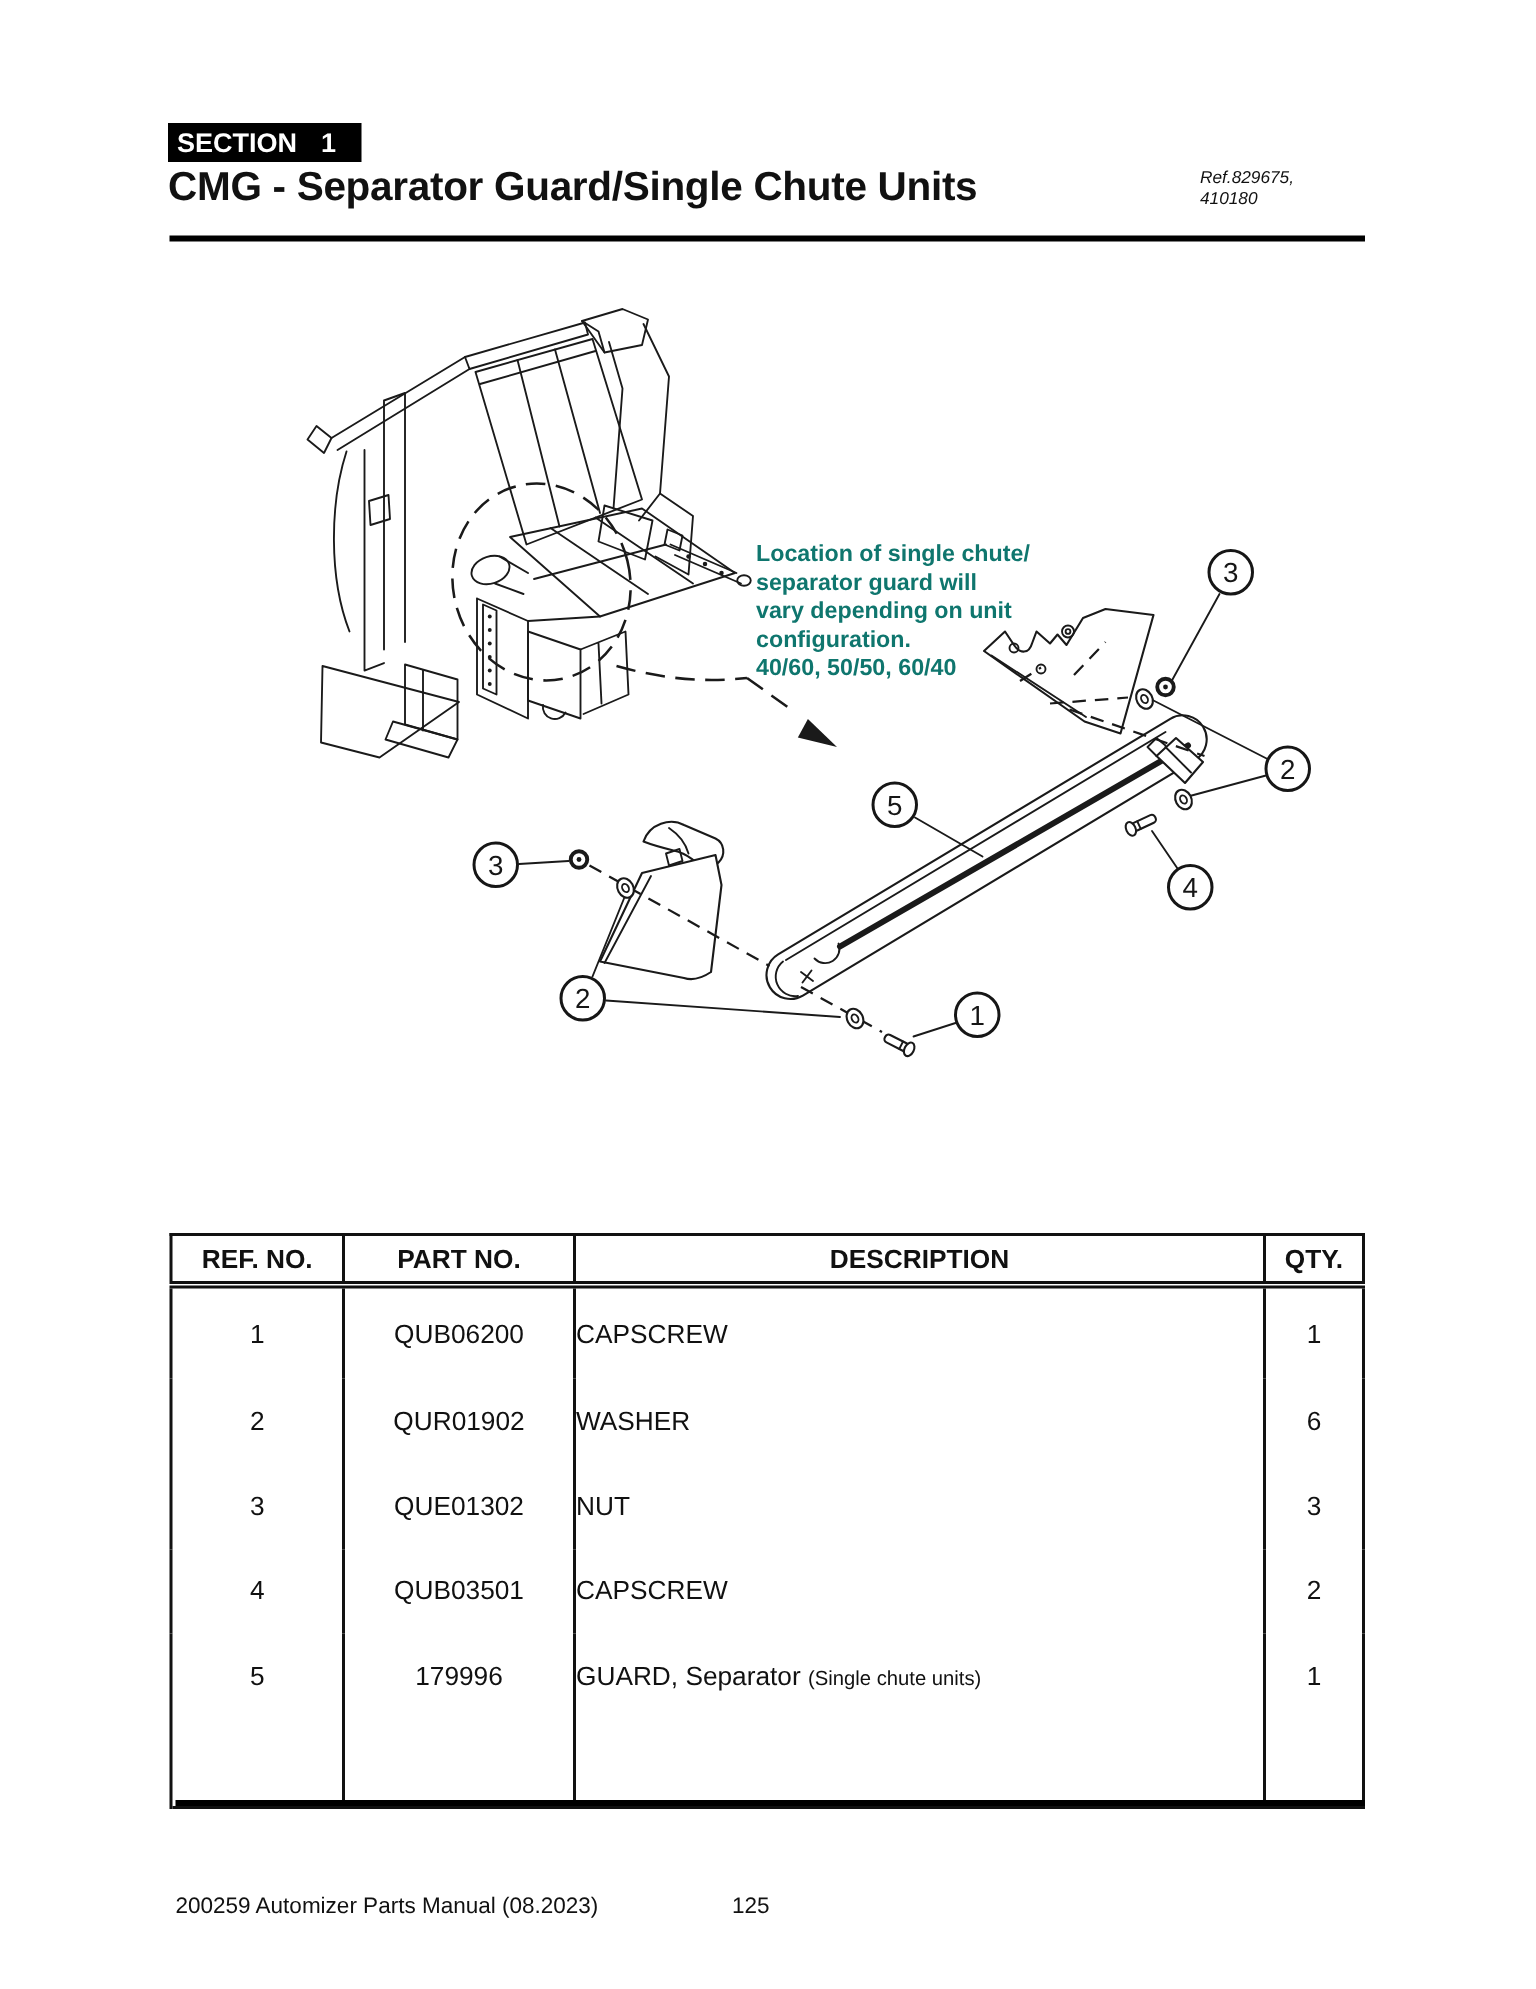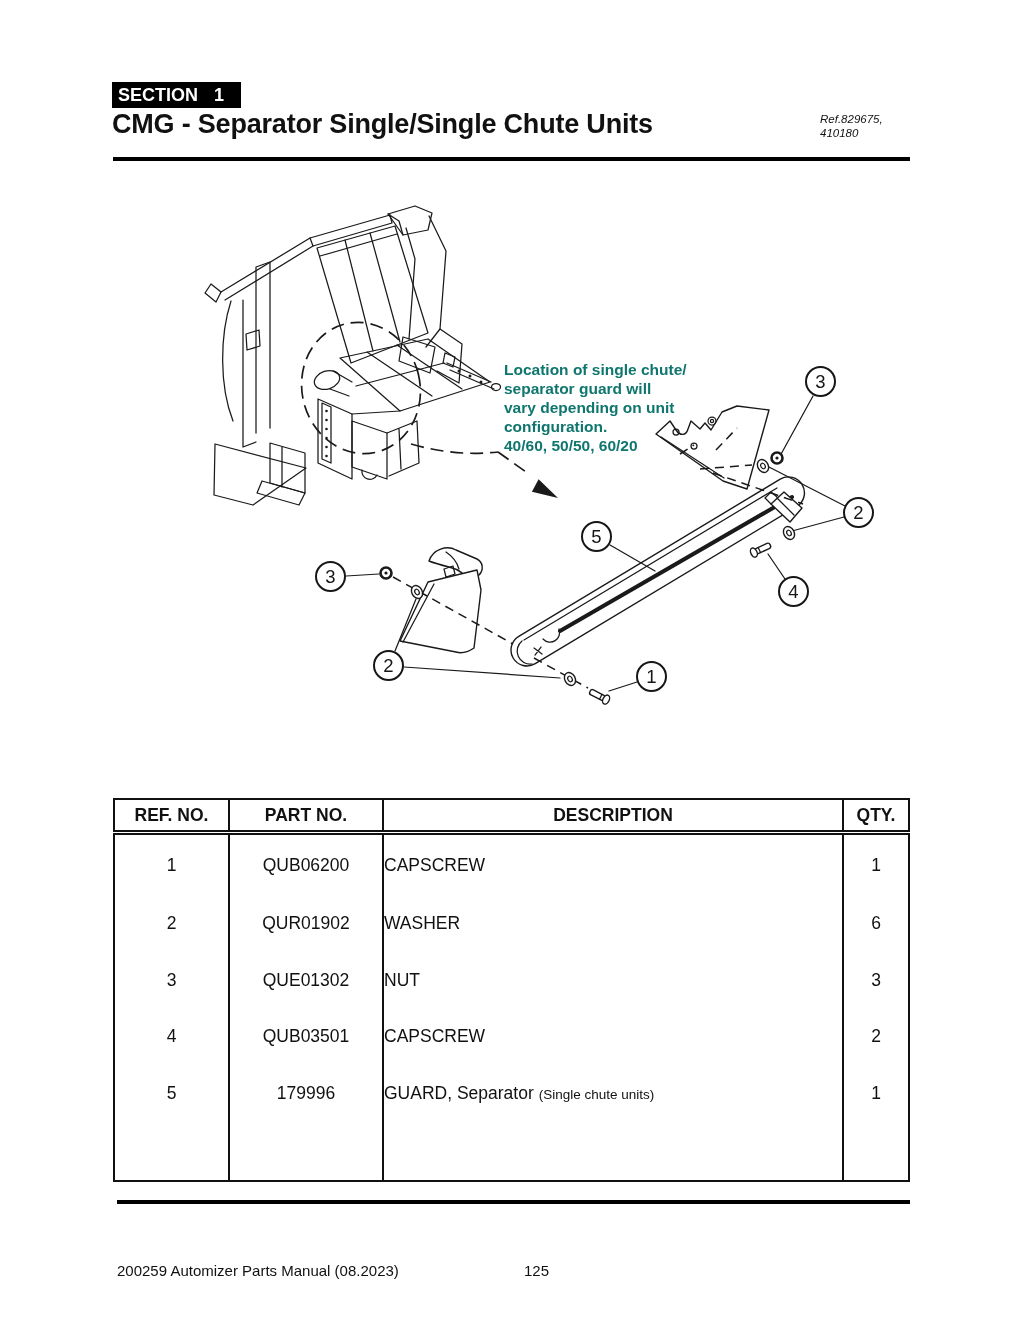--- a/index.html
+++ b/index.html
@@ -8,21 +8,21 @@
     font-family:"Liberation Sans","DejaVu Sans",sans-serif;color:#111;
   }
   .abs{position:absolute;}
   
   #section-box{
     left:112px;top:82px;width:129px;height:26px;background:#000;color:#fff;
     display:flex;align-items:center;justify-content:space-between;
     padding:0 17px 0 6px;box-sizing:border-box;font-weight:bold;font-size:18px;
   }
   #page-title{left:112px;top:109px;font-size:27px;font-weight:bold;letter-spacing:-0.2px;white-space:nowrap;}
-  #ref-block{left:800px;top:112px;font-size:11.5px;font-style:italic;line-height:14px;margin-left:20px;}
+  #ref-block{left:800px;top:112px;font-size:11.5px;font-style:italic;line-height:14px;}
   #title-rule{left:113px;top:157px;width:797px;height:4px;background:#000;}
   
   #diagram-svg{left:0;top:0;width:1024px;height:1326px;}
   #note-block{left:504px;top:360px;font-size:15.5px;line-height:19px;color:#0f766e;font-weight:bold;}
   .callout{
     width:31px;height:31px;border:2.2px solid #161616;border-radius:50%;
     background:#fff;display:flex;align-items:center;justify-content:center;
     font-size:18.5px;color:#161616;box-sizing:border-box;
   }
   #callout-3-top{left:805px;top:366px;}
@@ -34,21 +34,21 @@
   #callout-1{left:636px;top:661px;}
   
   .ln{stroke:#1a1a1a;fill:none;stroke-width:1.25;stroke-linejoin:round;stroke-linecap:round;}
   .lnf{stroke:#1a1a1a;fill:#ffffff;stroke-width:1.4;stroke-linejoin:round;}
   .thick{stroke:#1a1a1a;stroke-width:4;fill:none;stroke-linecap:round;}
   .dsh{stroke:#1a1a1a;fill:none;stroke-width:1.5;stroke-dasharray:9 6;}
   .dshL{stroke:#1a1a1a;fill:none;stroke-width:1.7;stroke-dasharray:13 7;}
   .solidblk{fill:#1a1a1a;stroke:none;}
   
   #parts-table{
-    left:113px;top:798px;width:795px;height:384px;
+    left:113px;top:822px;width:795px;height:384px;
     border-collapse:collapse;table-layout:fixed;background:#fff;
   }
   #parts-table, #parts-table td, #parts-table th{border:2px solid #111;}
   #parts-table{border-width:2.5px;}
   #parts-table th{
     height:30px;font-size:17.5px;font-weight:bold;text-align:center;
     border-bottom:5px double #111;padding:0;
   }
   #parts-table td{
     font-size:17.5px;padding:0;height:23px;vertical-align:middle;
@@ -56,30 +56,30 @@
   }
   td.c-ref{text-align:center;}
   td.c-part{text-align:center;padding-left:15px;}
   td.c-desc{text-align:left;padding-left:10px;white-space:nowrap;margin-top:15px;}
   td.c-qty{text-align:center;}
   .desc-note{font-size:13.5px;}
   tr.filler td{height:auto;}
   
   #bottom-rule{left:117px;top:1200px;width:793px;height:4px;background:#000;}
   #footer-left{left:117px;top:1262px;font-size:15px;}
-  #footer-page{left:524px;top:1262px;font-size:15px;}
+  #footer-page{left:488px;top:1262px;font-size:15px;}
 </style>
 </head>
 <body>
 
 <div class="abs" id="section-box">
   <span>SECTION</span>
   <span>1</span>
 </div>
-<div class="abs" id="page-title">CMG - Separator Single/Single Chute Units</div>
+<div class="abs" id="page-title">CMG - Separator Guard/Single Chute Units</div>
 <div class="abs" id="ref-block">
   <div>Ref.829675,</div>
   <div>410180</div>
 </div>
 <div class="abs" id="title-rule"></div>
 
 <svg class="abs" id="diagram-svg" viewBox="0 0 1024 1326" xmlns="http://www.w3.org/2000/svg">
 
   <g>
 
@@ -234,21 +234,21 @@
     <ellipse cx="1" cy="0" rx="3.1" ry="4.8" class="lnf"></ellipse>
     <line x1="7" y1="-2.8" x2="7" y2="2.8" class="ln"></line>
   </g>
 </svg>
 
 <div class="abs" id="note-block">
   <div>Location of single chute/</div>
   <div>separator guard will</div>
   <div>vary depending on unit</div>
   <div>configuration.</div>
-  <div>40/60, 50/50, 60/20</div>
+  <div>40/60, 50/50, 60/40</div>
 </div>
 
 <div class="abs callout" id="callout-3-top">3</div>
 <div class="abs callout" id="callout-2-right">2</div>
 <div class="abs callout" id="callout-5">5</div>
 <div class="abs callout" id="callout-4">4</div>
 <div class="abs callout" id="callout-3-left">3</div>
 <div class="abs callout" id="callout-2-left">2</div>
 <div class="abs callout" id="callout-1">1</div>
 

